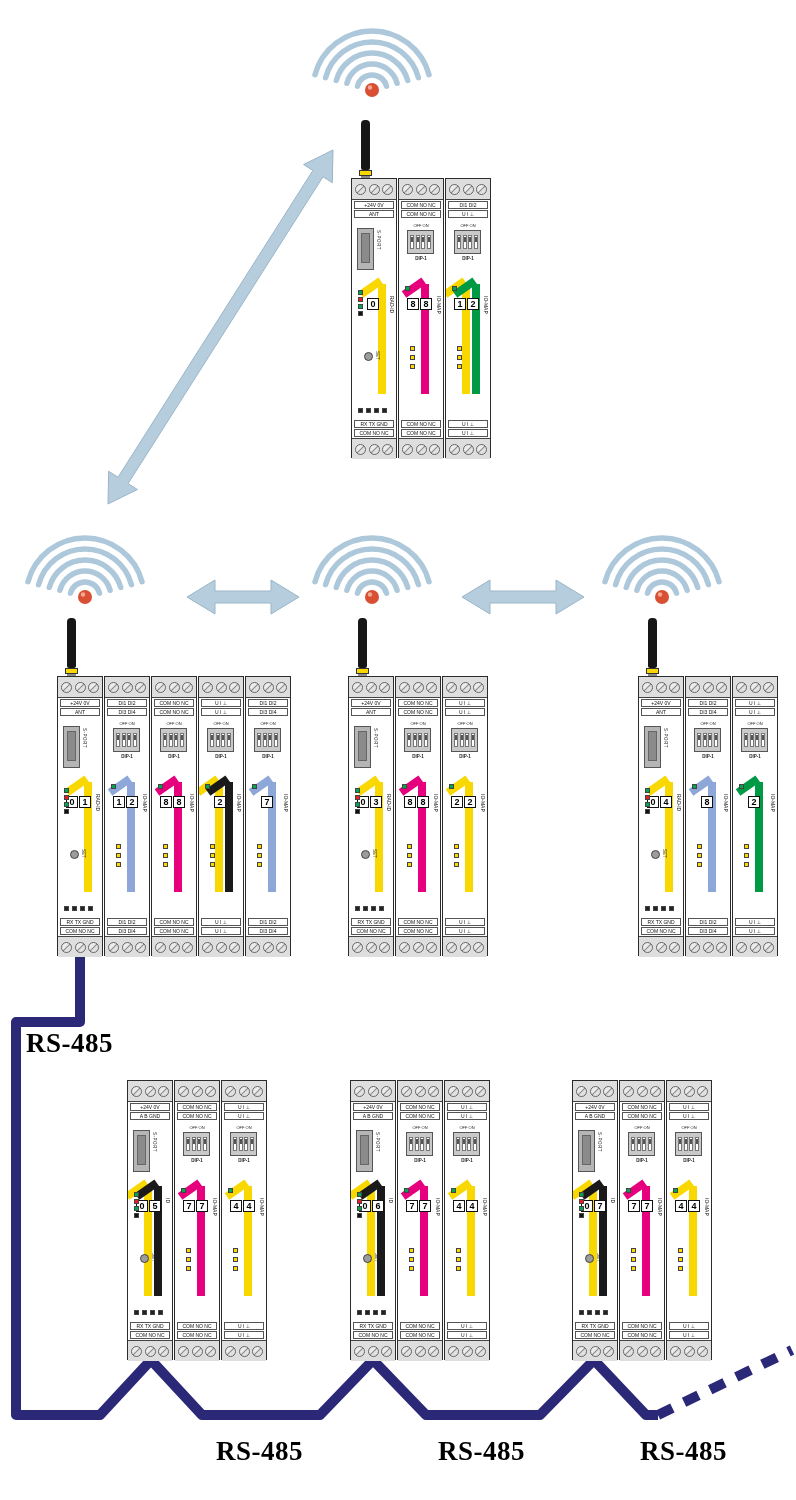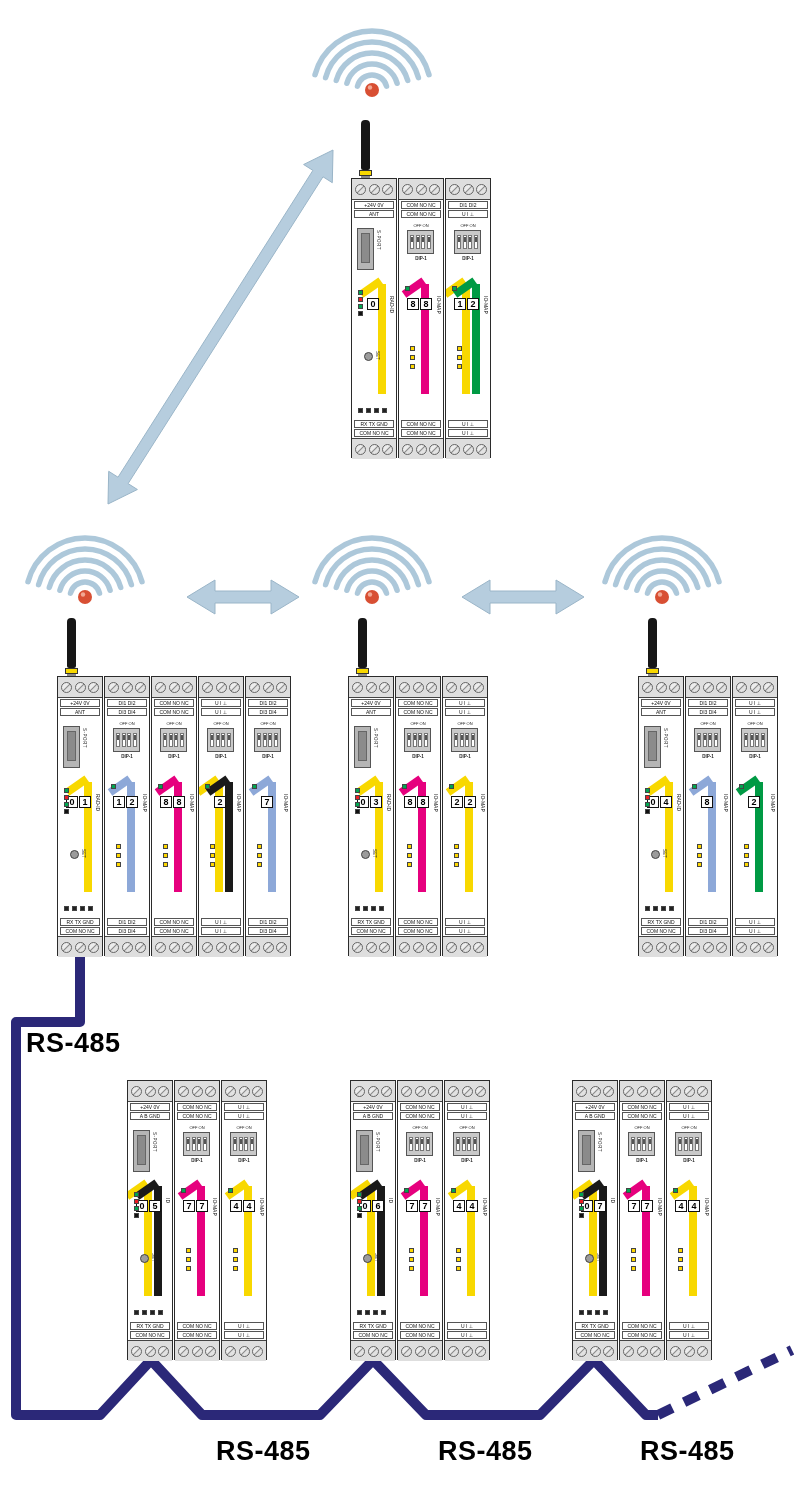--- a/index.html
+++ b/index.html
@@ -37,21 +37,21 @@
   .side-label{position:absolute;left:37px;top:96px;font-size:5px;writing-mode:vertical-rl;color:#111;}
   .set-btn{position:absolute;left:12px;top:152px;width:9px;height:9px;border-radius:50%;background:#9c9c9c;border:1px solid #444;box-sizing:border-box;}
   .set-label{position:absolute;left:23px;top:151px;font-size:4.5px;writing-mode:vertical-rl;color:#222;}
   .led{position:absolute;width:5px;height:5px;border:1px solid #444;box-sizing:border-box;}
 
   .antenna{position:absolute;width:13px;}
   .ant-rod{margin:0 auto;width:9px;height:50px;background:#161616;border-radius:4px 4px 2px 2px;}
   .ant-band{width:13px;height:6px;background:#f8d800;border:1px solid #333;box-sizing:border-box;}
   .ant-base{width:9px;height:6px;background:#8a8a8a;margin:0 auto;}
 
-  .rs-label{position:absolute;font-size:27px;font-weight:bold;color:#000;letter-spacing:.5px;}
+  .rs-label{position:absolute;font-size:27px;font-weight:bold;color:#000;letter-spacing:.5px;font-family:Liberation Serif, serif;}
 </style>
 </head>
 <body>
 
 <div id="diagram">
   <svg id="bg-svg" xmlns="http://www.w3.org/2000/svg" width="796" height="1500">
       <g>
         <path d="M 357.5 86.1 A 15 15 0 0 1 386.5 86.1" fill="none" stroke="#adc8da" stroke-width="5.5" stroke-linecap="round"></path>
         <path d="M 346.9 83.3 A 26 26 0 0 1 397.1 83.3" fill="none" stroke="#adc8da" stroke-width="5.5" stroke-linecap="round"></path>
         <path d="M 336.3 80.4 A 37 37 0 0 1 407.7 80.4" fill="none" stroke="#adc8da" stroke-width="5.5" stroke-linecap="round"></path>

